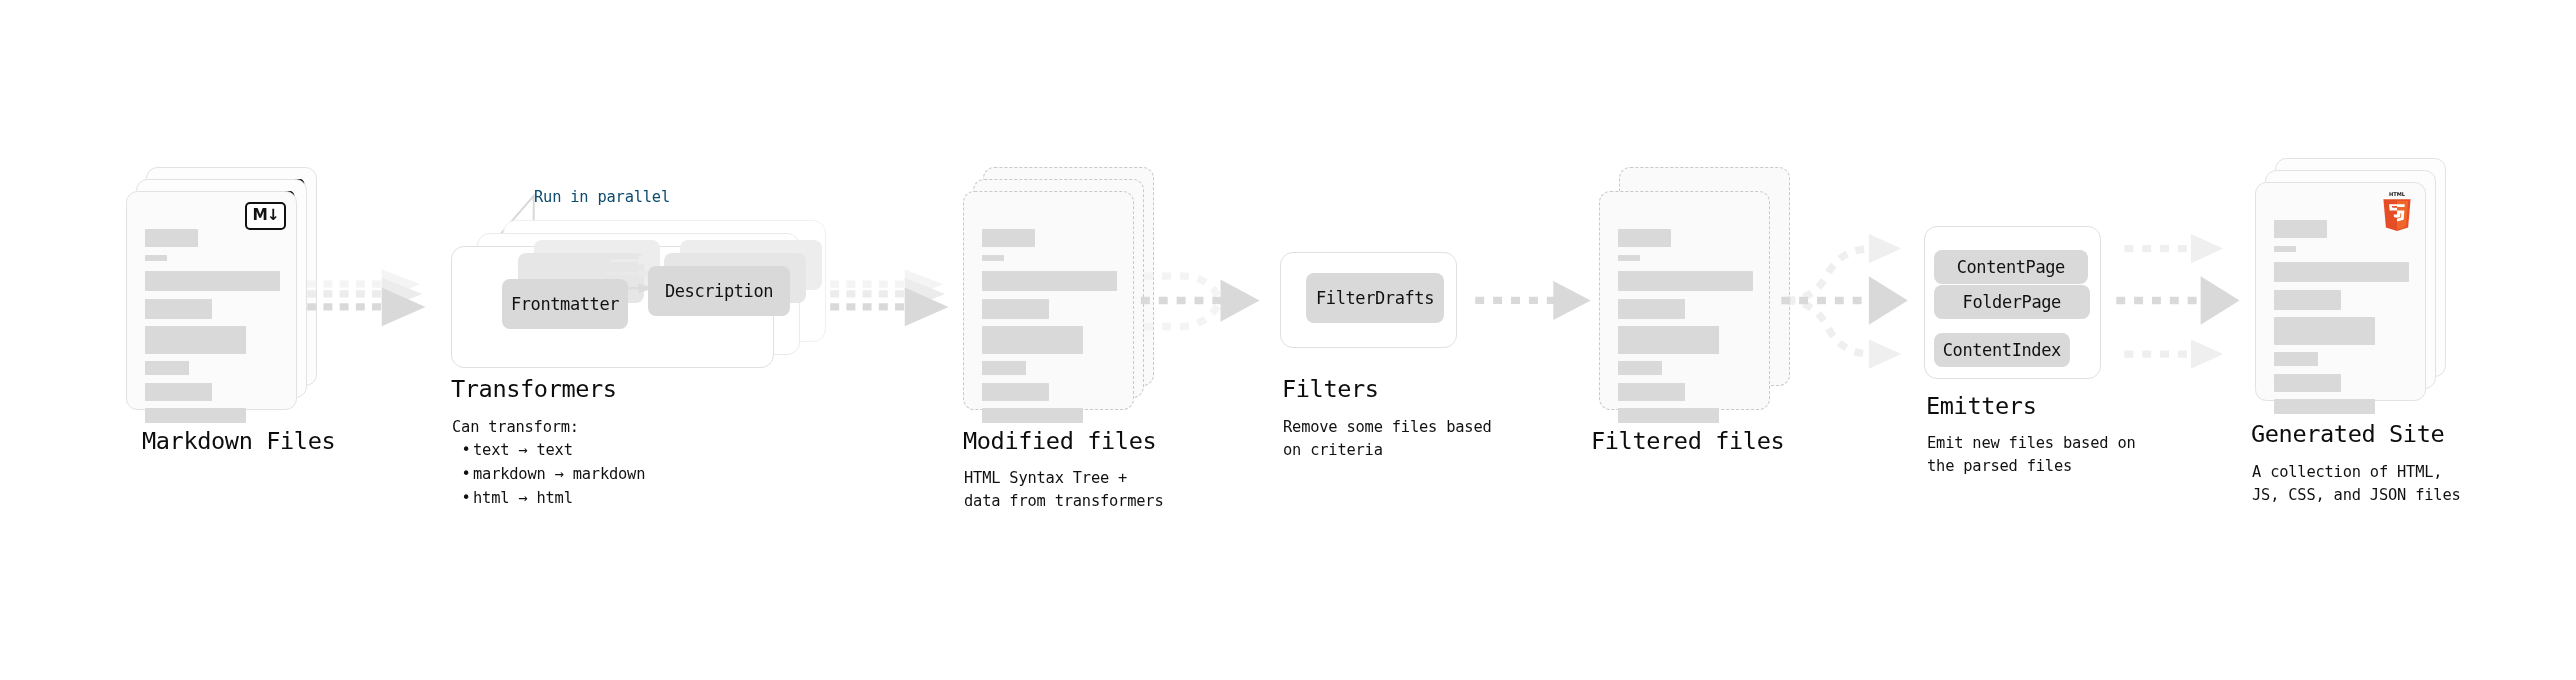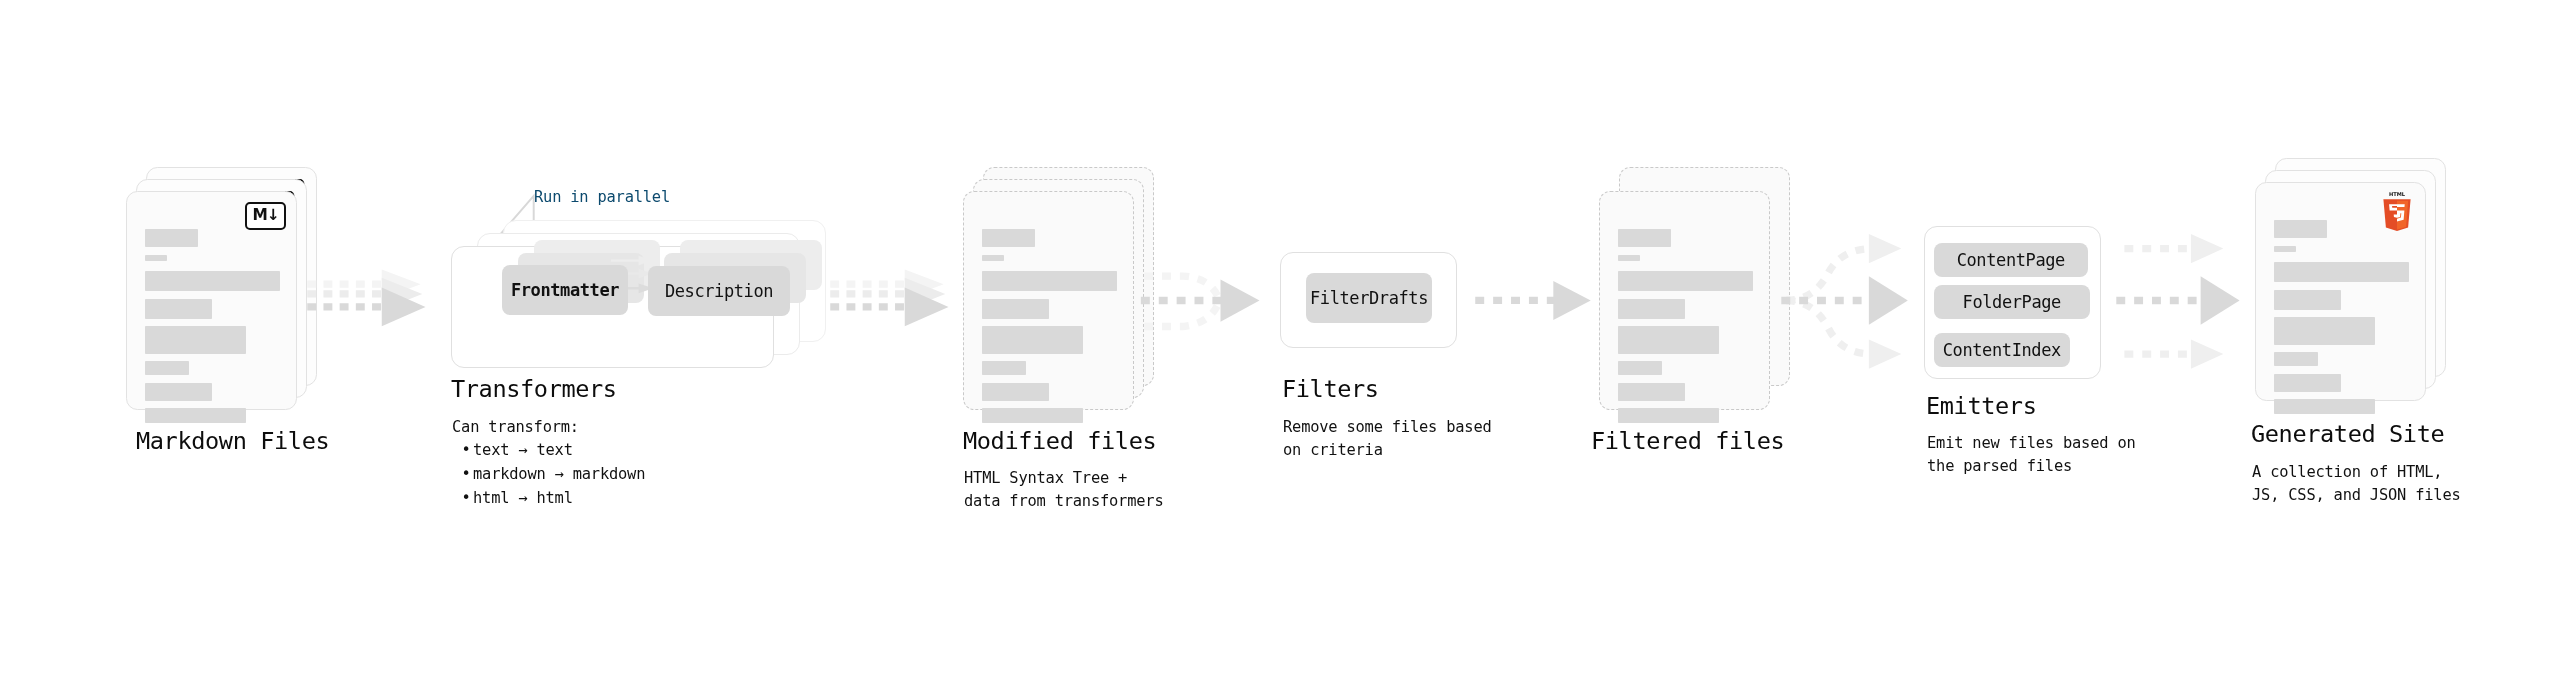--- a/index.html
+++ b/index.html
@@ -103,21 +103,21 @@
           <div class="bar" style="width:135px;height:20.3px;"></div>
           <div class="bar" style="width:67px;height:20.3px;"></div>
           <div class="bar" style="width:101px;height:28px;"></div>
           <div class="bar" style="width:44px;height:14px;"></div>
           <div class="bar" style="width:67px;height:18px;"></div>
           <div class="bar" style="width:101px;height:15.4px;"></div>
         </div>
       </div>
     </div>
   </div>
-  <div class="node title" style="left:136px;top:427px;">Markdown Files</div>
+  <div class="node title" style="left:142px;top:427px;">Markdown Files</div>
 
   <div class="node" style="left:307px;top:268px;">
     <svg width="122" height="81" viewBox="0 0 150 100">
       <g stroke-dasharray="11 9" stroke-width="9" fill="none">
         <line x1="0" y1="20" x2="96" y2="20" stroke="#f4f4f4"></line>
         <line x1="0" y1="32" x2="96" y2="32" stroke="#ececec"></line>
         <line x1="0" y1="48" x2="96" y2="48" stroke="#d9d9d9"></line>
       </g>
       <polygon points="92,2 140,20 92,38" fill="#f4f4f4"></polygon>
       <polygon points="92,12 142,32 92,52" fill="#ececec"></polygon>
@@ -145,21 +145,21 @@
       <g fill="none" stroke-width="3">
         <line x1="6" y1="8" x2="44" y2="8" stroke="#ededed"></line>
         <line x1="0" y1="24" x2="44" y2="24" stroke="#e9e9e9"></line>
         <line x1="-12" y1="42" x2="44" y2="42" stroke="#dcdcdc"></line>
       </g>
       <polygon points="40,2 56,8 40,14" fill="#ededed"></polygon>
       <polygon points="40,18 56,24 40,30" fill="#e9e9e9"></polygon>
       <polygon points="40,36 58,42 40,48" fill="#dcdcdc"></polygon>
     </svg>
 
-    <div class="chip" style="position:absolute;left:59px;top:74px;width:126px;height:50px;font-weight:bold;">Frontmatter</div>
+    <div class="chip" style="position:absolute;left:59px;top:88px;width:126px;height:50px;">Frontmatter</div>
     <div class="chip" style="position:absolute;left:205px;top:75px;width:142px;height:50px;">Description</div>
   </div>
 
   <div class="node title" style="left:451px;top:375px;">Transformers</div>
   <div class="node sub" style="left:452px;top:416px;">Can transform:</div>
   <div class="node sublist" style="left:460px;top:439px;">
     <div class="li">text → text</div>
     <div class="li">markdown → markdown</div>
     <div class="li">html → html</div>
   </div>
@@ -205,21 +205,21 @@
         <path d="M 10 22 L 58 22 Q 92 24 102 50" stroke="#f4f4f4"></path>
         <path d="M 10 84 L 58 84 Q 92 80 102 54" stroke="#f4f4f4"></path>
         <line x1="6" y1="52" x2="108" y2="52" stroke="#d9d9d9"></line>
       </g>
       <polygon points="104,26 152,52 104,78" fill="#d9d9d9"></polygon>
     </svg>
   </div>
 
   <div class="node" style="left:1280px;top:252px;width:177px;height:96px;">
     <div class="pbox" style="left:0;top:0;width:177px;height:96px;"></div>
-    <div class="chip" style="position:absolute;left:26px;top:21px;width:126px;height:50px;">FilterDrafts</div>
+    <div class="chip" style="position:absolute;left:26px;top:21px;width:138px;height:50px;">FilterDrafts</div>
   </div>
   <div class="node title" style="left:1282px;top:375px;">Filters</div>
   <div class="node sub" style="left:1283px;top:416px;">Remove some files based
 on criteria</div>
 
   <div class="node" style="left:1472px;top:276px;">
     <svg width="122" height="57" viewBox="0 0 150 70">
       <line x1="4" y1="30" x2="104" y2="30" stroke="#d9d9d9" stroke-width="9" stroke-dasharray="11 11"></line>
       <polygon points="100,6 146,30 100,54" fill="#d9d9d9"></polygon>
     </svg>
@@ -252,21 +252,21 @@
         <line x1="4" y1="82" x2="116" y2="82" stroke="#d9d9d9"></line>
       </g>
       <polygon points="112,0 152,18 112,36" fill="#efefef"></polygon>
       <polygon points="112,52 160,82 112,112" fill="#d9d9d9"></polygon>
       <polygon points="112,130 152,148 112,166" fill="#efefef"></polygon>
     </svg>
   </div>
 
   <div class="node" style="left:1924px;top:226px;width:177px;height:153px;">
     <div class="pbox" style="left:0;top:0;width:177px;height:153px;"></div>
-    <div class="chip" style="position:absolute;left:9.8px;top:17px;width:154px;height:34px;">ContentPage</div>
+    <div class="chip" style="position:absolute;left:9.8px;top:24px;width:154px;height:34px;">ContentPage</div>
     <div class="chip" style="position:absolute;left:9.8px;top:59px;width:156px;height:34px;">FolderPage</div>
     <div class="chip" style="position:absolute;left:9.8px;top:107px;width:136px;height:34px;">ContentIndex</div>
   </div>
   <div class="node title" style="left:1926px;top:392px;">Emitters</div>
   <div class="node sub" style="left:1927px;top:432px;">Emit new files based on
 the parsed files</div>
 
   <div class="node" style="left:2113px;top:234px;">
     <svg width="138" height="146" viewBox="0 0 170 180">
       <g fill="none" stroke-width="9" stroke-dasharray="11 11">

